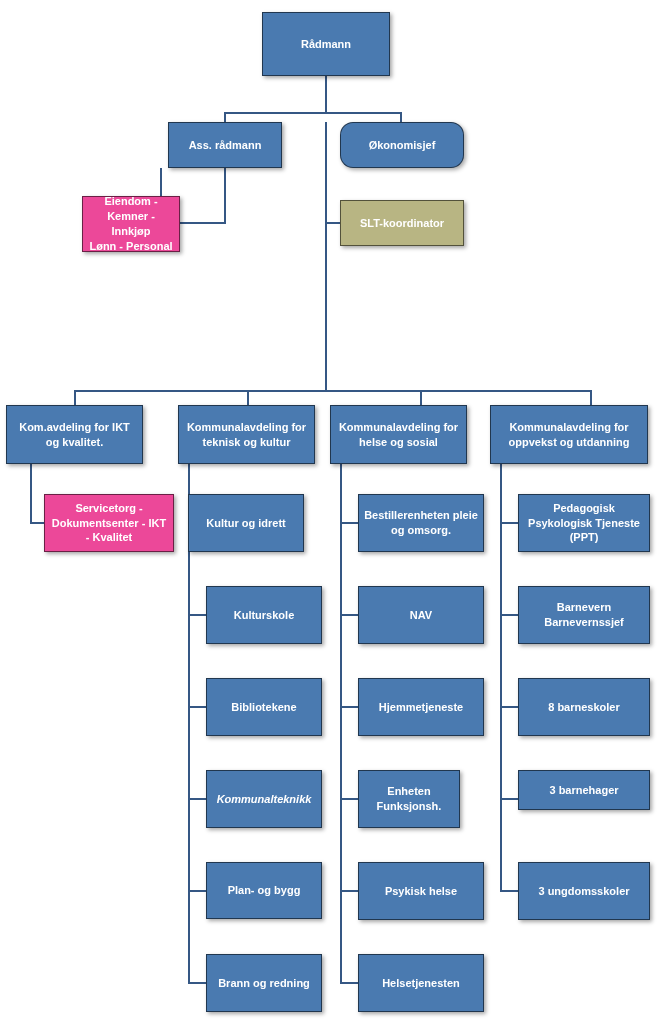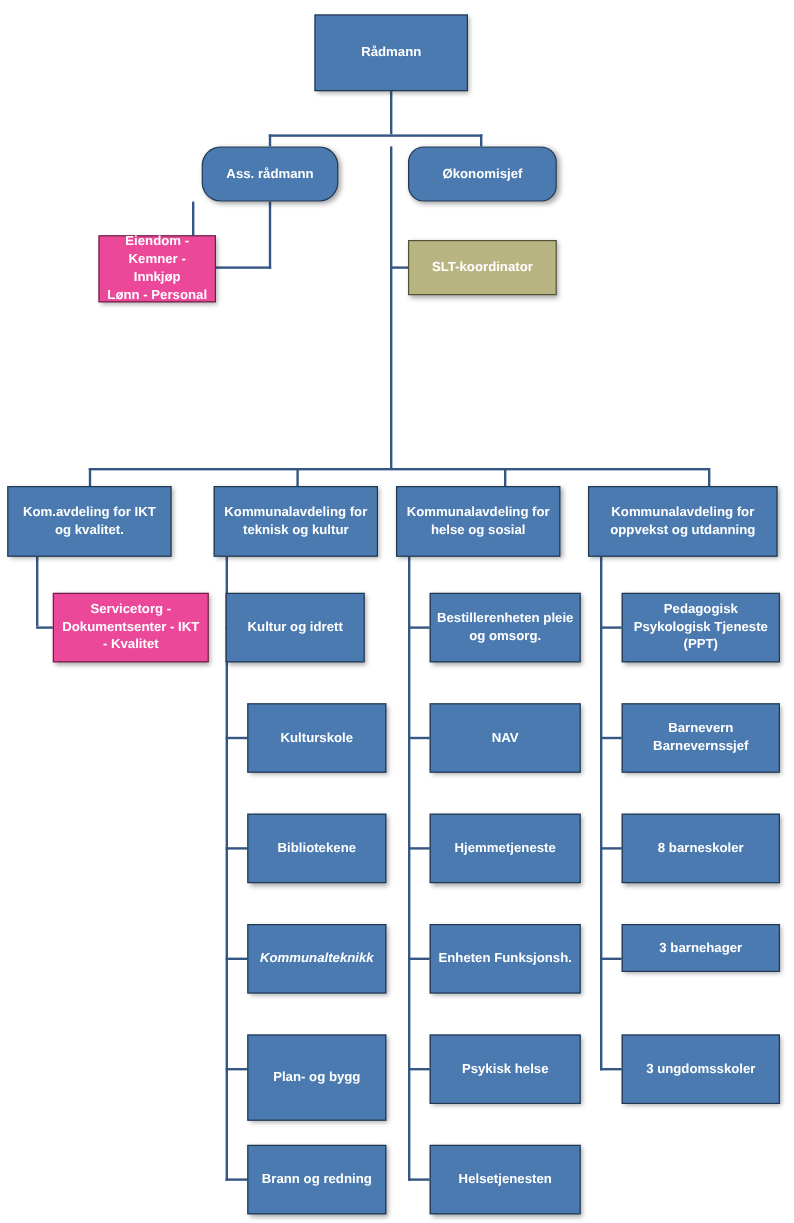--- a/index.html
+++ b/index.html
@@ -83,46 +83,46 @@
 
 <div class="line" style="left:500px; top:464px; width:2px; height:428px;"></div>
 <div class="line" style="left:500px; top:522px; width:18px; height:2px;"></div>
 <div class="line" style="left:500px; top:614px; width:18px; height:2px;"></div>
 <div class="line" style="left:500px; top:706px; width:18px; height:2px;"></div>
 <div class="line" style="left:500px; top:798px; width:18px; height:2px;"></div>
 <div class="line" style="left:500px; top:890px; width:18px; height:2px;"></div>
 
 <div class="box blue" style="left:262px; top:12px; width:128px; height:64px;">Rådmann</div>
 
-<div class="box blue" style="left:168px; top:122px; width:114px; height:46px;border-radius:16px;">Ass. rådmann</div>
+<div class="box blue" style="left:168px; top:122px; width:114px; height:46px;">Ass. rådmann</div>
 <div class="box blue" style="left:340px; top:122px; width:124px; height:46px;border-radius:13px;">Økonomisjef</div>
 
 <div class="box green" style="left:82px; top:196px; width:98px; height:56px; white-space:pre-line;">Eiendom -
 Kemner - Innkjøp
 Lønn - Personal</div>
 <div class="box tan" style="left:340px; top:200px; width:124px; height:46px;">SLT-koordinator</div>
 
 <div class="box blue" style="left:6px; top:405px; width:137px; height:59px;">Kom.avdeling for IKT og kvalitet.</div>
 <div class="box blue" style="left:178px; top:405px; width:137px; height:59px;">Kommunalavdeling for teknisk og kultur</div>
 <div class="box blue" style="left:330px; top:405px; width:137px; height:59px;">Kommunalavdeling for helse og sosial</div>
 <div class="box blue" style="left:490px; top:405px; width:158px; height:59px;">Kommunalavdeling for oppvekst og utdanning</div>
 
 <div class="box green" style="left:44px; top:494px; width:130px; height:58px;">Servicetorg - Dokumentsenter - IKT - Kvalitet</div>
 
 <div class="box blue" style="left:188px; top:494px; width:116px; height:58px;">Kultur og idrett</div>
 <div class="box blue" style="left:206px; top:586px; width:116px; height:58px;">Kulturskole</div>
 <div class="box blue" style="left:206px; top:678px; width:116px; height:58px;">Bibliotekene</div>
 <div class="box blue" style="left:206px; top:770px; width:116px; height:58px;font-style:italic;">Kommunalteknikk</div>
-<div class="box blue" style="left:206px; top:862px; width:116px; height:72px;">Plan- og bygg</div>
+<div class="box blue" style="left:206px; top:862px; width:116px; height:57px;">Plan- og bygg</div>
 <div class="box blue" style="left:206px; top:954px; width:116px; height:58px;">Brann og redning</div>
 
 <div class="box blue" style="left:358px; top:494px; width:126px; height:58px;">Bestillerenheten pleie og omsorg.</div>
 <div class="box blue" style="left:358px; top:586px; width:126px; height:58px;">NAV</div>
 <div class="box blue" style="left:358px; top:678px; width:126px; height:58px;">Hjemmetjeneste</div>
-<div class="box blue" style="left:358px; top:770px; width:126px; height:58px;">Enheten Funksjonsh.</div>
+<div class="box blue" style="left:358px; top:770px; width:102px; height:58px;">Enheten Funksjonsh.</div>
 <div class="box blue" style="left:358px; top:862px; width:126px; height:58px;">Psykisk helse</div>
 <div class="box blue" style="left:358px; top:954px; width:126px; height:58px;">Helsetjenesten</div>
 
 <div class="box blue" style="left:518px; top:494px; width:132px; height:58px;">Pedagogisk Psykologisk Tjeneste (PPT)</div>
 <div class="box blue" style="left:518px; top:586px; width:132px; height:58px;">Barnevern Barnevernssjef</div>
 <div class="box blue" style="left:518px; top:678px; width:132px; height:58px;">8 barneskoler</div>
 <div class="box blue" style="left:518px; top:770px; width:132px; height:40px;">3 barnehager</div>
 <div class="box blue" style="left:518px; top:862px; width:132px; height:58px;">3 ungdomsskoler</div>
 
 </body></html>

